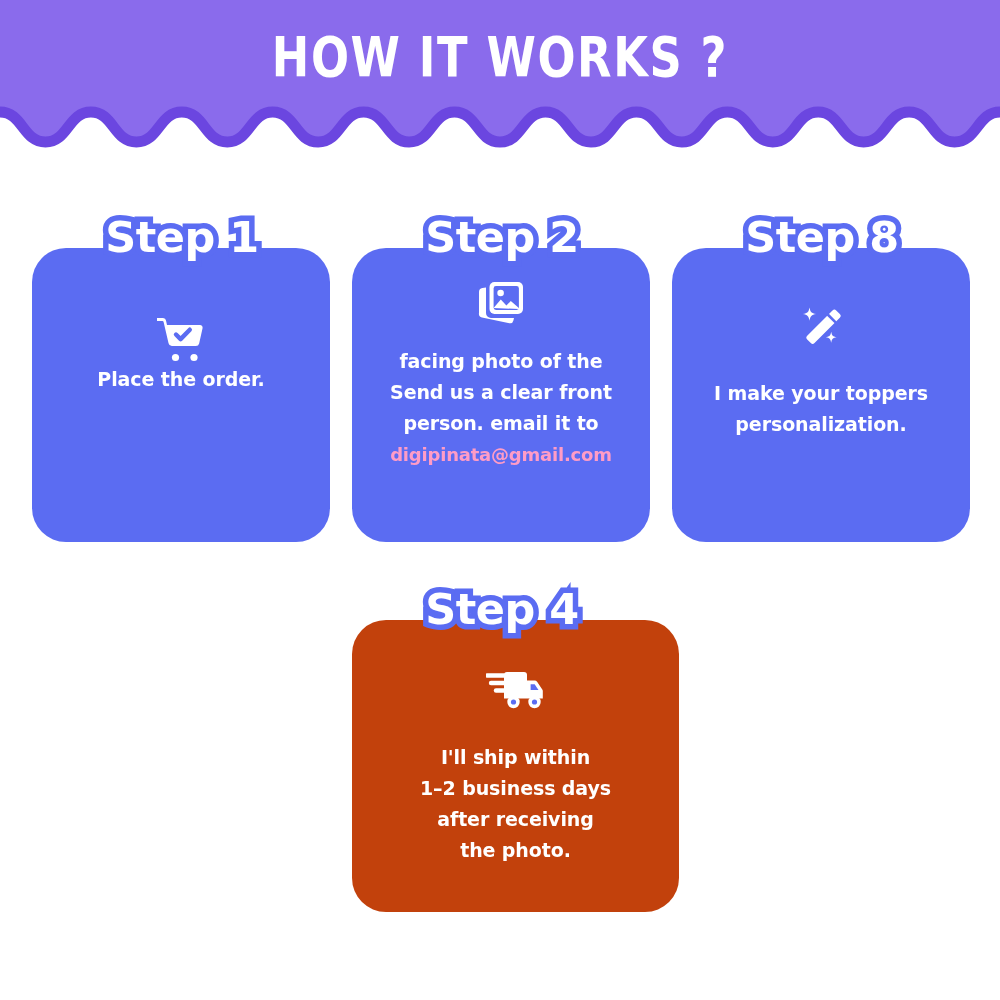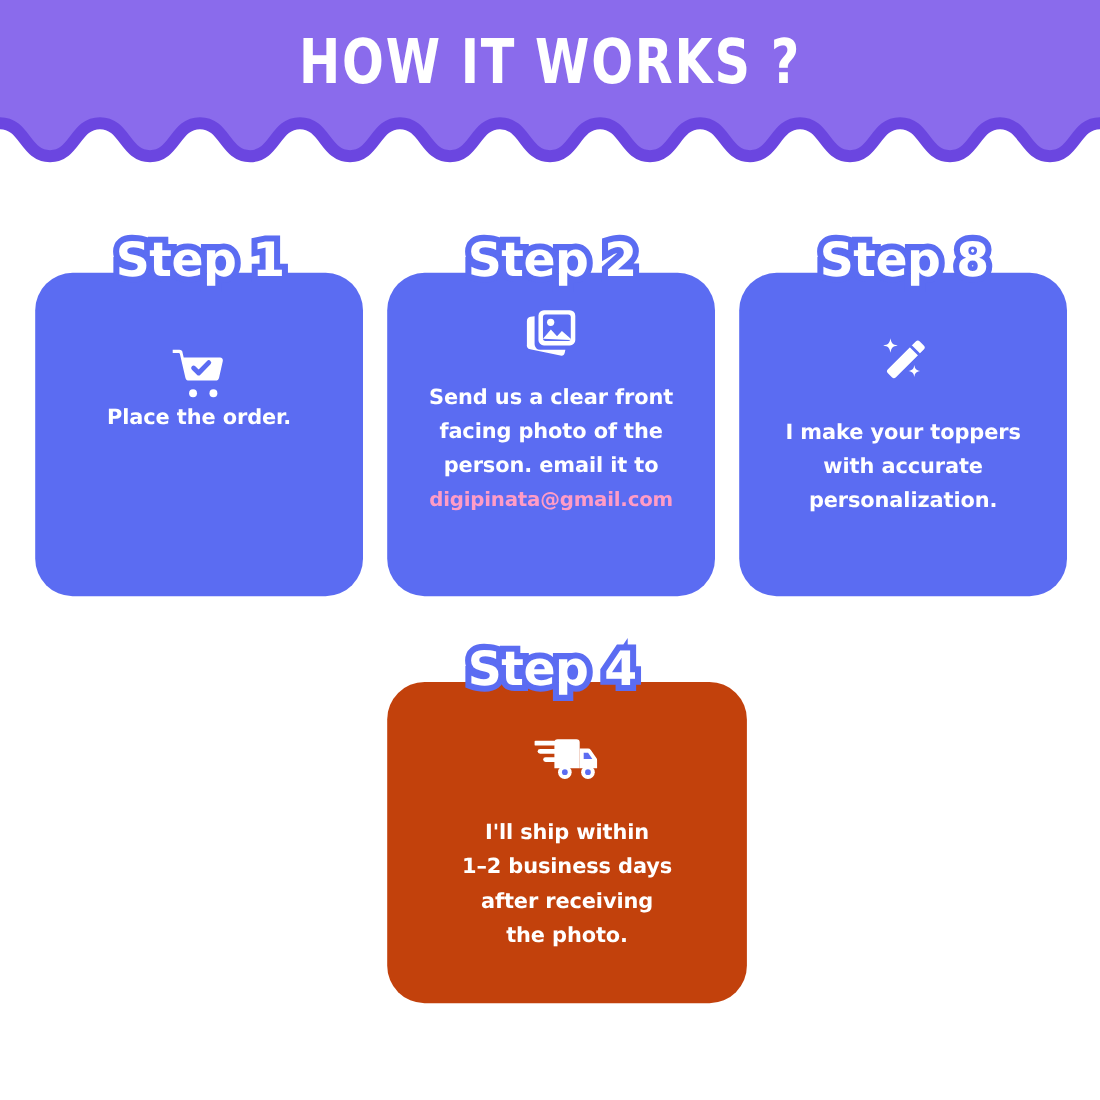--- a/index.html
+++ b/index.html
@@ -240,42 +240,41 @@
     <div class="card-inner">
       <svg class="card-icon" width="48" height="44" viewBox="0 0 48 44" xmlns="http://www.w3.org/2000/svg">
         <path d="M2,12 a4,4 0 0 1 3.4,-4 L9,7.4 V33 a5,5 0 0 0 5,5 h23 l-0.6,2.6
                  a3.4,3.4 0 0 1 -4,2.6 L5,37.6 A4,4 0 0 1 2,33 z" fill="#ffffff"></path>
         <rect x="12.5" y="2" width="33.5" height="32" rx="5" fill="#ffffff"></rect>
         <rect x="16.6" y="6" width="25.3" height="24" rx="2.4" fill="#5b6cf2"></rect>
         <circle cx="23.6" cy="13" r="3.3" fill="#ffffff"></circle>
         <path d="M16.6,28 l7.2,-8.4 l5.6,6 l4.4,-4.6 l8.1,7 v1 z" fill="#ffffff"></path>
       </svg>
       <div class="card-text">
+        <div>facing photo of the</div>
         <div>Send us a clear front</div>
-        <div>facing photo of the</div>
         <div>person. email it to</div>
         <div class="email-line">digipinata@gmail.com</div>
       </div>
     </div>
   </div>
 
   <div class="card c3">
     <div class="card-inner">
       <svg class="card-icon" width="46" height="44" viewBox="0 0 46 44" xmlns="http://www.w3.org/2000/svg">
         <path d="M11.5,1.5 c0.9,4.7 1.9,5.7 6.6,6.6 c-4.7,0.9 -5.7,1.9 -6.6,6.6
                  c-0.9,-4.7 -1.9,-5.7 -6.6,-6.6 c4.7,-0.9 5.7,-1.9 6.6,-6.6 z" fill="#ffffff"></path>
         <path d="M33.2,25.8 c0.75,3.9 1.55,4.7 5.45,5.45 c-3.9,0.75 -4.7,1.55 -5.45,5.45
                  c-0.75,-3.9 -1.55,-4.7 -5.45,-5.45 c3.9,-0.75 4.7,-1.55 5.45,-5.45 z" fill="#ffffff"></path>
         <path d="M38.2,4.4 l3.6,3.6 a2.6,2.6 0 0 1 0,3.7 L16.5,37 a2.6,2.6 0 0 1 -3.7,0
                  l-3.6,-3.6 a2.6,2.6 0 0 1 0,-3.7 L34.5,4.4 a2.6,2.6 0 0 1 3.7,0 z" fill="#ffffff"></path>
         <path d="M30.2,9 l6.9,6.9" stroke="#5b6cf2" stroke-width="2.6" stroke-linecap="round"></path>
       </svg>
       <div class="card-text">
         <div>I make your toppers</div>
-        <div>with accurate</div>
         <div>personalization.</div>
       </div>
     </div>
   </div>
 </div>
 
 <div class="card-4">
   <div class="card-inner">
     <svg class="card-icon" width="60" height="42" viewBox="0 0 60 42" xmlns="http://www.w3.org/2000/svg">
       <path d="M1,7.5 h17" stroke="#ffffff" stroke-width="4.4" stroke-linecap="round"></path>

